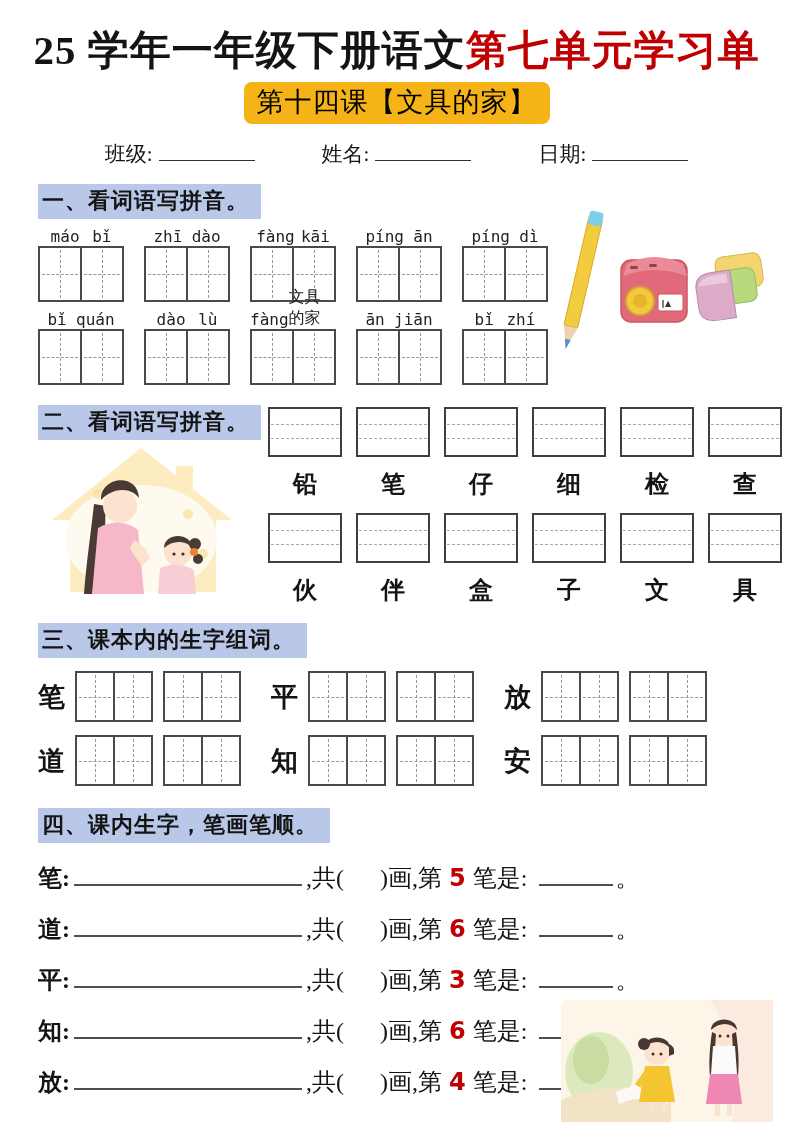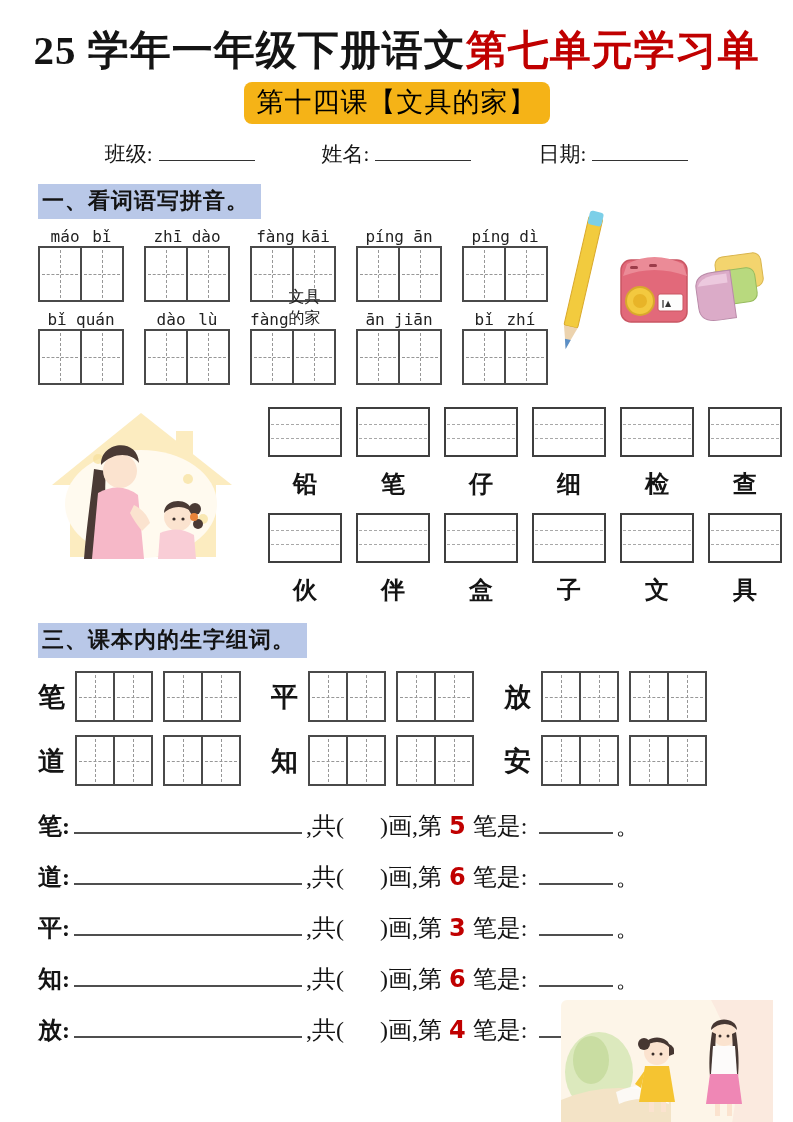--- a/index.html
+++ b/index.html
@@ -210,20 +210,21 @@
           <rect x="182" y="58" width="46" height="34" rx="8" fill="#f3d46e" stroke="#d9b44c" stroke-width="1"></rect>
           <rect x="172" y="72" width="48" height="34" rx="8" fill="#b8d97e" stroke="#97bb5e" stroke-width="1"></rect>
           <path d="M160 86 Q160 72 178 72 L196 72 L196 120 L178 120 Q160 120 160 106 Z" fill="#dbabc8" stroke="#b98aa8" stroke-width="1"></path>
           <path d="M162 84 Q166 76 178 75 L192 75 L192 84 Z" fill="#ecc9de"></path>
         </g>
       </svg>
     </div>
 
     <div class="s2">
       <div class="s2-left">
+        <div class="sec-head">二、看词语写拼音。</div>
         <svg width="206" height="152" viewBox="0 0 206 152" style="margin-top:4px;">
           <path d="M103 4 L14 76 H32 V148 H178 V76 H194 Z" fill="#fcecc0"></path>
           <rect x="138" y="22" width="17" height="34" fill="#fcecc0"></rect>
           <ellipse cx="103" cy="95" rx="76" ry="54" fill="#fffaef"></ellipse>
           <circle cx="60" cy="50" r="5" fill="#f7e09a" opacity="0.7"></circle>
           <circle cx="150" cy="70" r="5" fill="#f7e09a" opacity="0.7"></circle>
           <circle cx="165" cy="110" r="5" fill="#f7e09a" opacity="0.7"></circle>
 
           <path d="M56 60 C52 96 48 122 46 150 L72 150 C68 116 66 86 68 62 Z" fill="#4a3a35"></path>
           <circle cx="82" cy="62" r="17" fill="#fbe3cf"></circle>
@@ -345,20 +346,21 @@
             </div>
           <div class="tian small">
               <div class="cell"></div>
               <div class="cell"></div>
             </div>
         </div>
       </div>
     </div>
 
     <div class="s4">
+      <div class="sec-head">四、课内生字，笔画笔顺。</div>
 
       <div class="s4-line">
         <span class="s4-char">笔:</span>
           <span class="s4-blank-long"></span>
           <span>,共(</span>
           <span class="s4-gap"></span>
           <span>)画,第</span>
           <span class="s4-num">5</span>
           <span>笔是:</span>
           <span class="s4-blank-short"></span>

